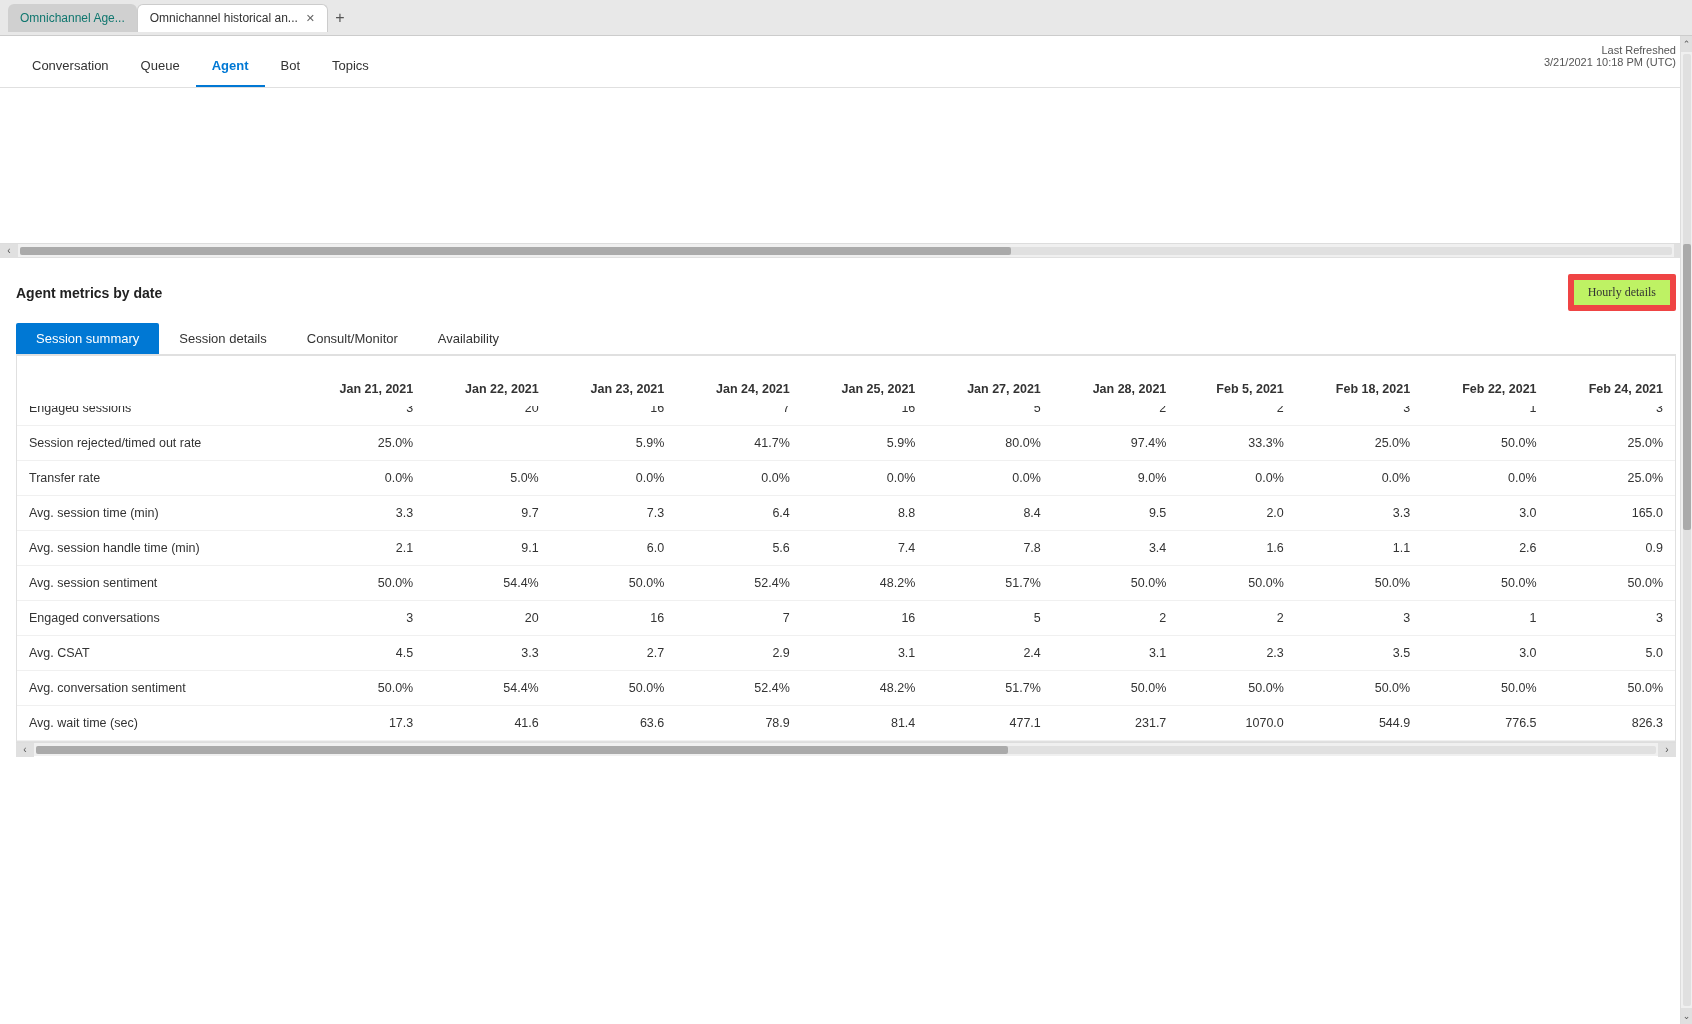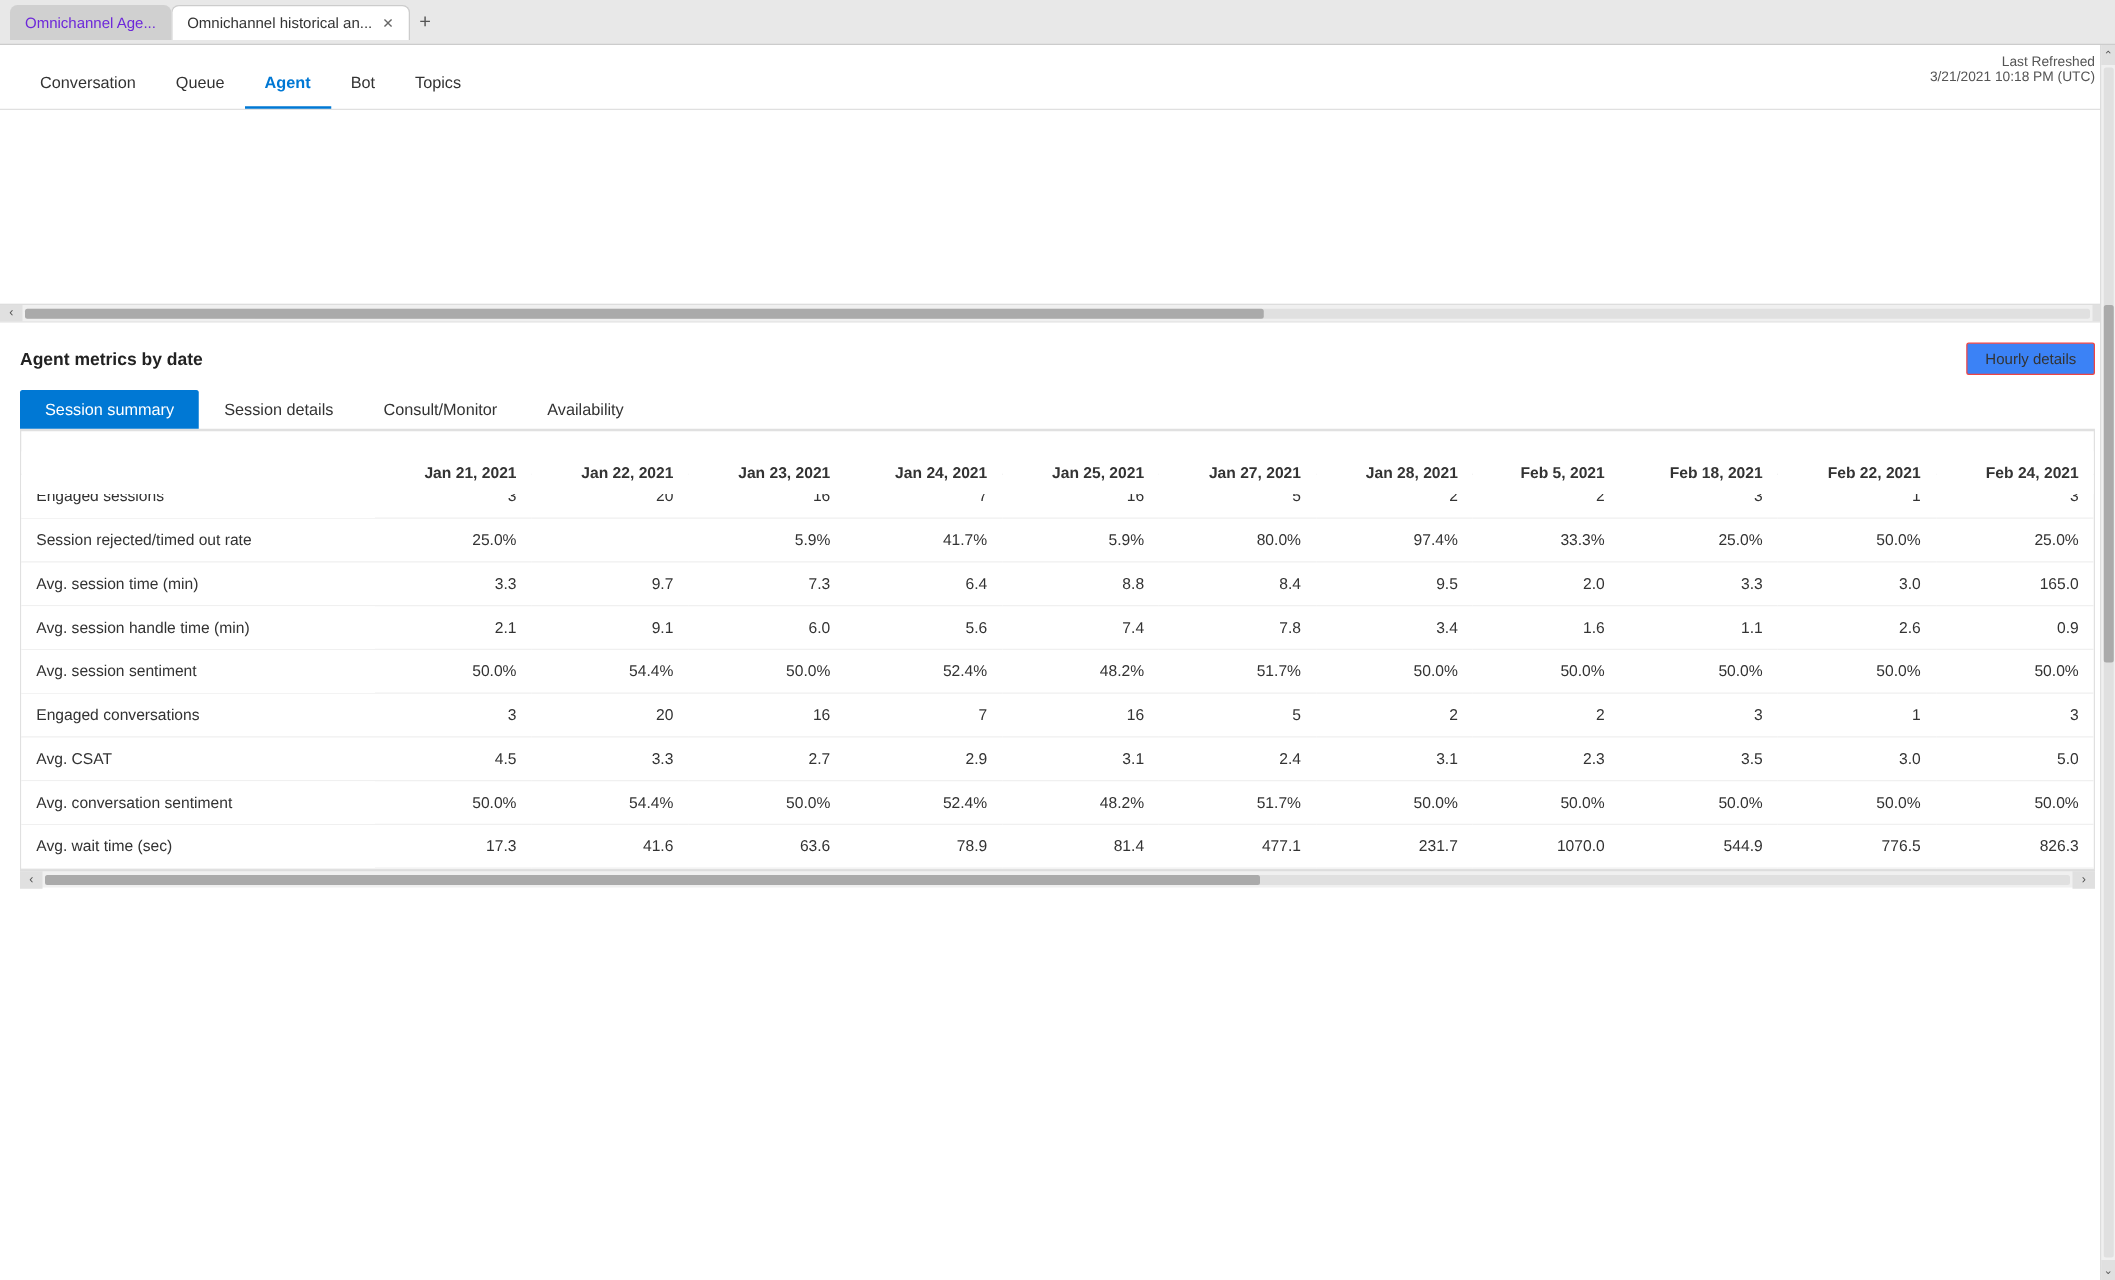--- a/index.html
+++ b/index.html
@@ -19,21 +19,21 @@
       align-items: center;
       height: 28px;
       padding: 0 12px;
       border-radius: 6px 6px 0 0;
       font-size: 12px;
       cursor: pointer;
       gap: 8px;
     }
     .browser-tab.inactive {
       background: #d0d0d0;
-      color: #6d28d9;
+      color: #0f766e;
     }
     .browser-tab.active {
       background: #fff;
       color: #333;
       border: 1px solid #ccc;
       border-bottom: none;
     }
     .tab-close {
       font-size: 11px;
       color: #666;
@@ -160,25 +160,26 @@
       margin-bottom: 12px;
     }
     .section-title {
       font-size: 14px;
       font-weight: 600;
       color: #222;
     }
     .hourly-details-btn {
       padding: 5px 14px;
       font-size: 12px;
-      border: 1px solid #ef4444;
-      background: #3b82f6;
+      border: 6px solid #ef4444;
+      background: #bef264;
       cursor: pointer;
       color: #333;
       border-radius: 2px;
+      font-family: Liberation Serif, serif;
     }
 
     
     .sub-tabs {
       display: flex;
       align-items: flex-end;
       margin-bottom: 0;
       border-bottom: 1px solid #e0e0e0;
     }
     .sub-tab {
@@ -389,20 +390,34 @@
               <td>41.7%</td>
               <td>5.9%</td>
               <td>80.0%</td>
               <td>97.4%</td>
               <td>33.3%</td>
               <td>25.0%</td>
               <td>50.0%</td>
               <td>25.0%</td>
             </tr>
             <tr>
+              <td>Transfer rate</td>
+              <td>0.0%</td>
+              <td>5.0%</td>
+              <td>0.0%</td>
+              <td>0.0%</td>
+              <td>0.0%</td>
+              <td>0.0%</td>
+              <td>9.0%</td>
+              <td>0.0%</td>
+              <td>0.0%</td>
+              <td>0.0%</td>
+              <td>25.0%</td>
+            </tr>
+            <tr>
               <td>Avg. session time (min)</td>
               <td>3.3</td>
               <td>9.7</td>
               <td>7.3</td>
               <td>6.4</td>
               <td>8.8</td>
               <td>8.4</td>
               <td>9.5</td>
               <td>2.0</td>
               <td>3.3</td>

